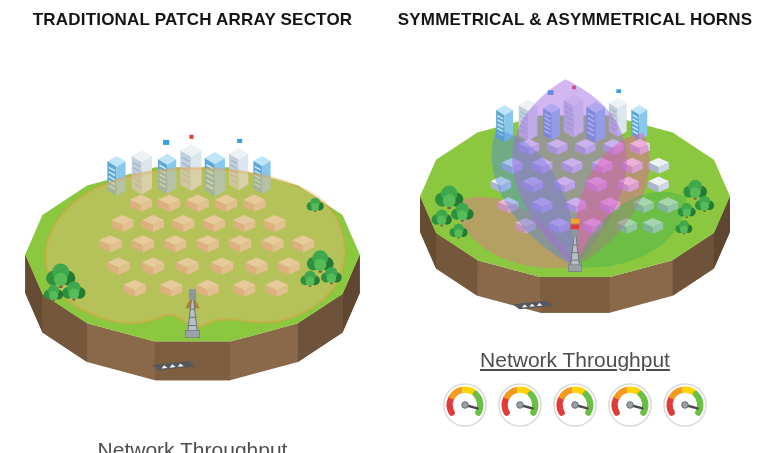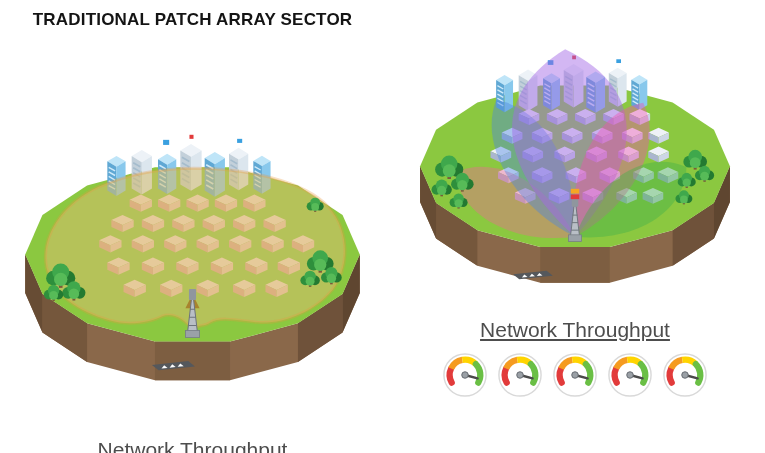--- a/index.html
+++ b/index.html
@@ -158,20 +158,21 @@
     <path class="seg-1" d="M -14.5 -6.76 A 16 16 0 0 1 -2.78 -15.76" fill="none" stroke-width="6.5" stroke="#f59b20"></path>
     <path class="seg-2" d="M -2.78 -15.76 A 16 16 0 0 1 11.31 -11.31" fill="none" stroke-width="6.5" stroke="#ffd400"></path>
     <path class="seg-3" d="M 11.31 -11.31 A 16 16 0 0 1 13.86 8" fill="none" stroke-width="6.5" stroke-linecap="round" stroke="#6abf45"></path>
     <line class="needle" x1="0" y1="0" x2="13.5" y2="0" stroke-width="2.6" stroke-linecap="round" stroke="#4a4a4a" transform="rotate(160)"></line>
     <circle cx="0" cy="0" r="3.4" fill="#9aa0a6" stroke="#63696f" stroke-width="1"></circle>
   </svg>
       </div>
   </div>
 
   <div class="panel right">
+    <div class="title">SYMMETRICAL &amp; ASYMMETRICAL HORNS</div>
 
     <div class="stage">
       <svg width="338" viewBox="0 0 360 310">
 
         <path d="M15,175 L32,214 L76,243 L143,261 L217,261 L284,243 L328,214 L345,175 L345,213 L328,252 L284,281 L217,299 L143,299 L76,281 L32,252 L15,213 Z" fill="#8a684a"></path>
         <polygon points="32,214 76,243 76,281 32,252" fill="#75573c"></polygon>
         <polygon points="143,261 217,261 217,299 143,299" fill="#7d5e41"></polygon>
         <polygon points="284,243 328,214 328,252 284,281" fill="#6f523a"></polygon>
         <polygon points="15,175 32,214 32,252 15,213" fill="#674c34"></polygon>
         <polygon points="328,214 345,175 345,213 328,252" fill="#5f4630"></polygon>

